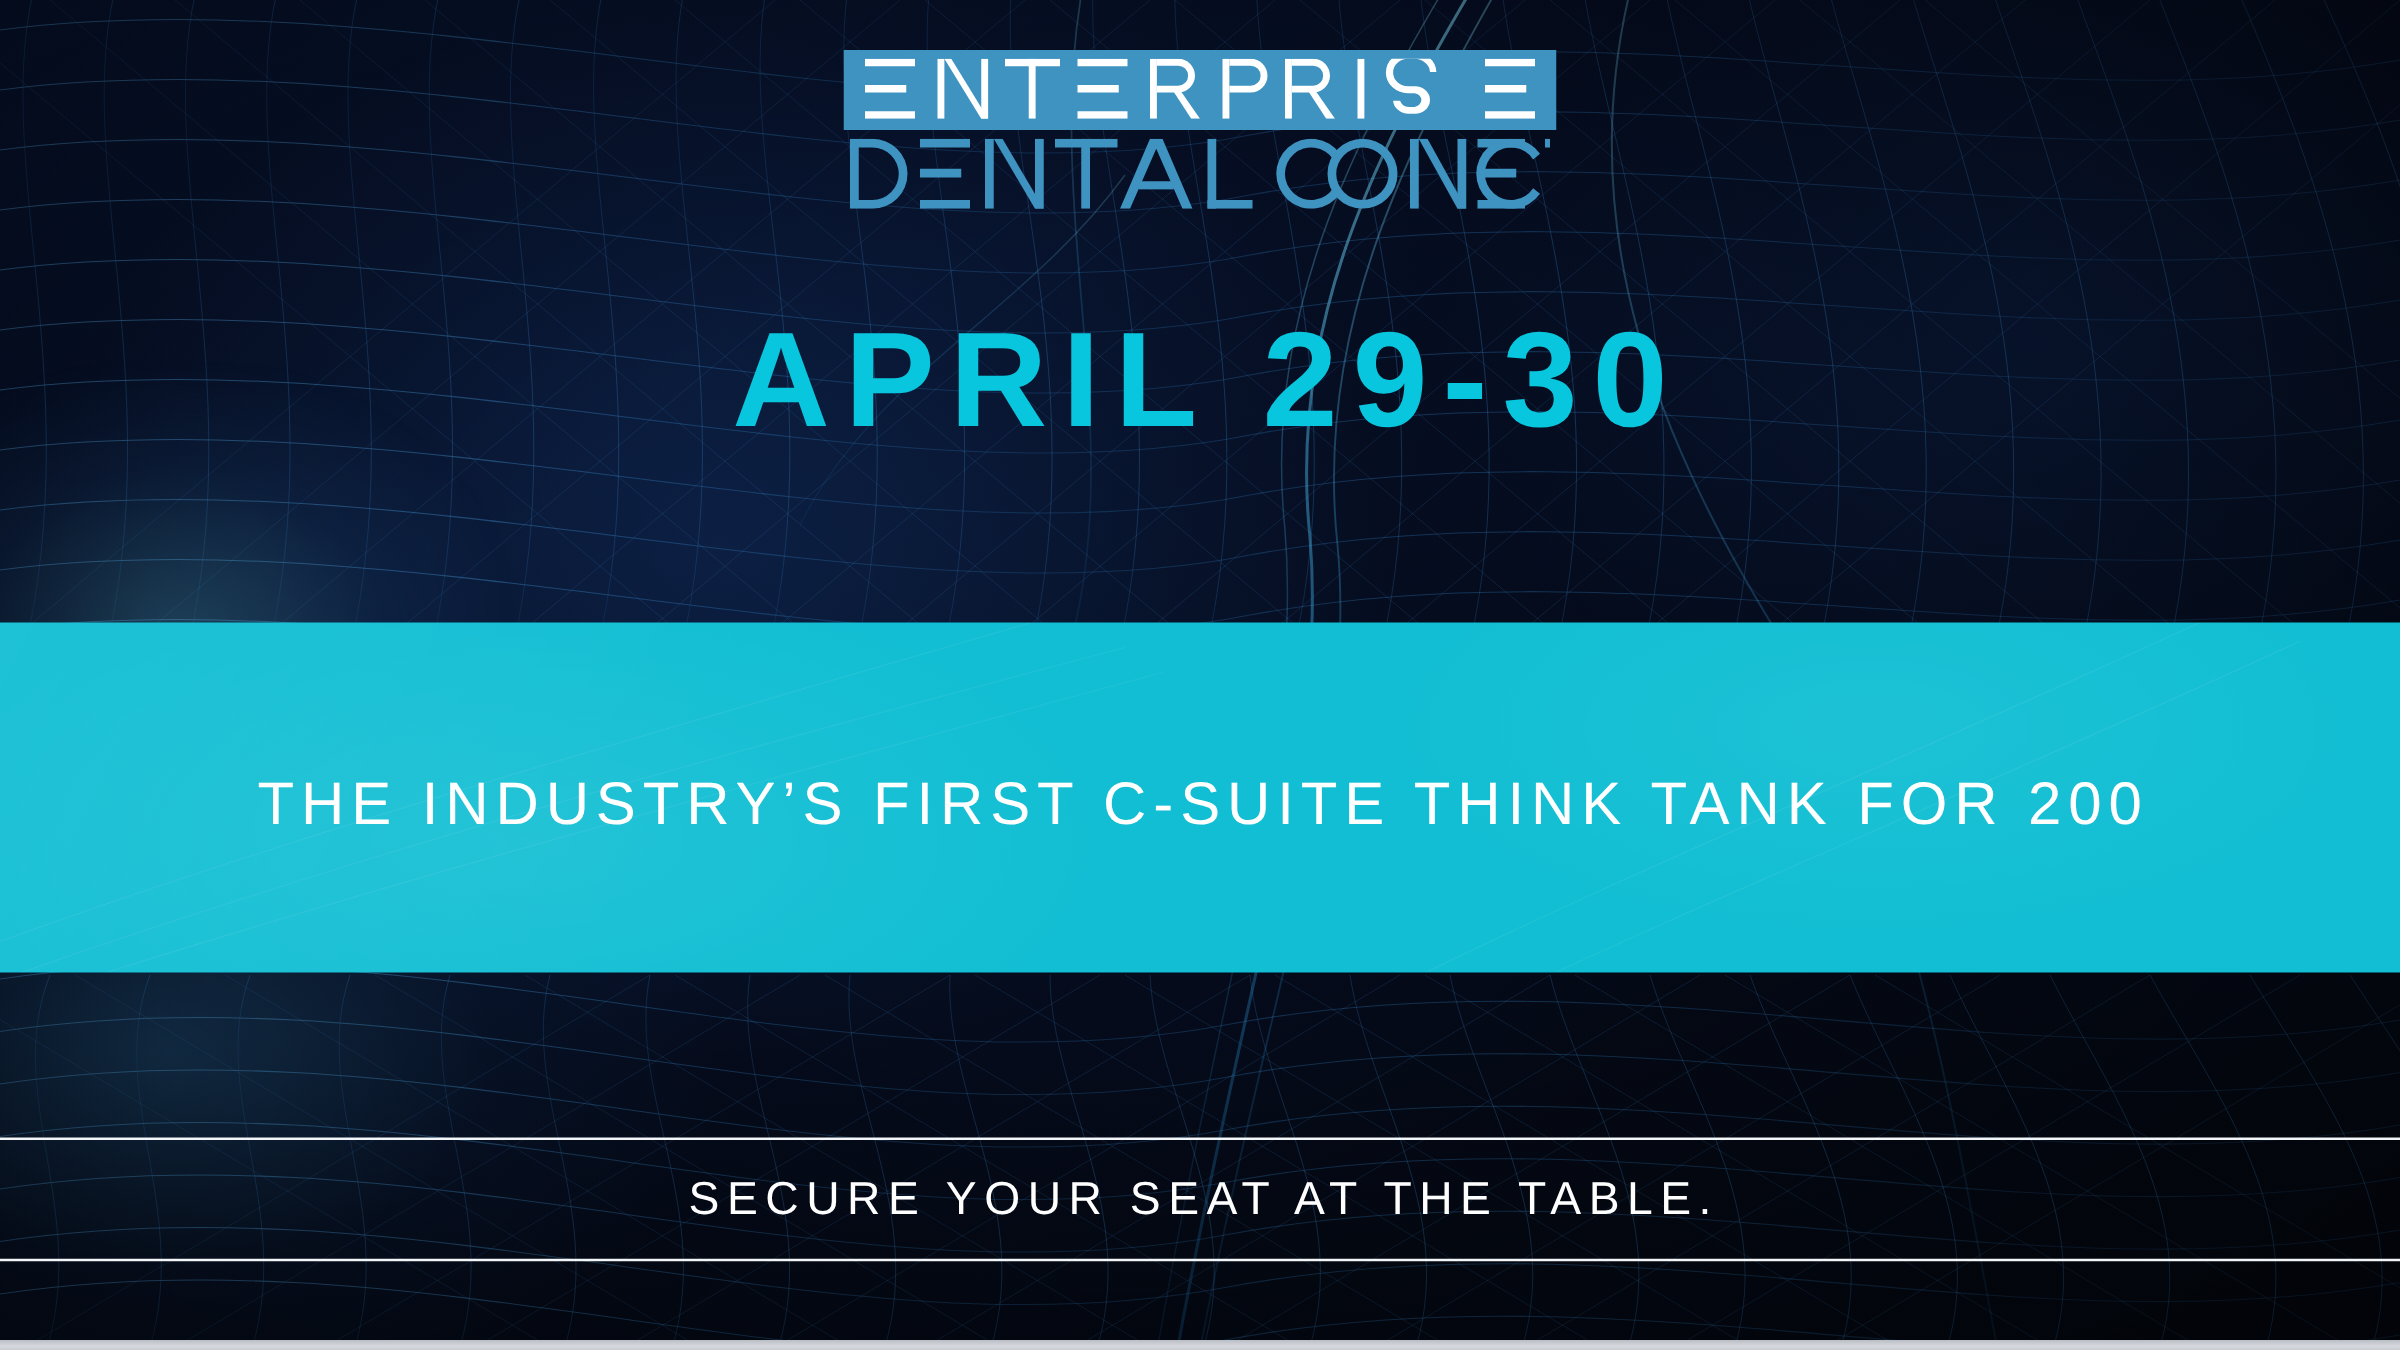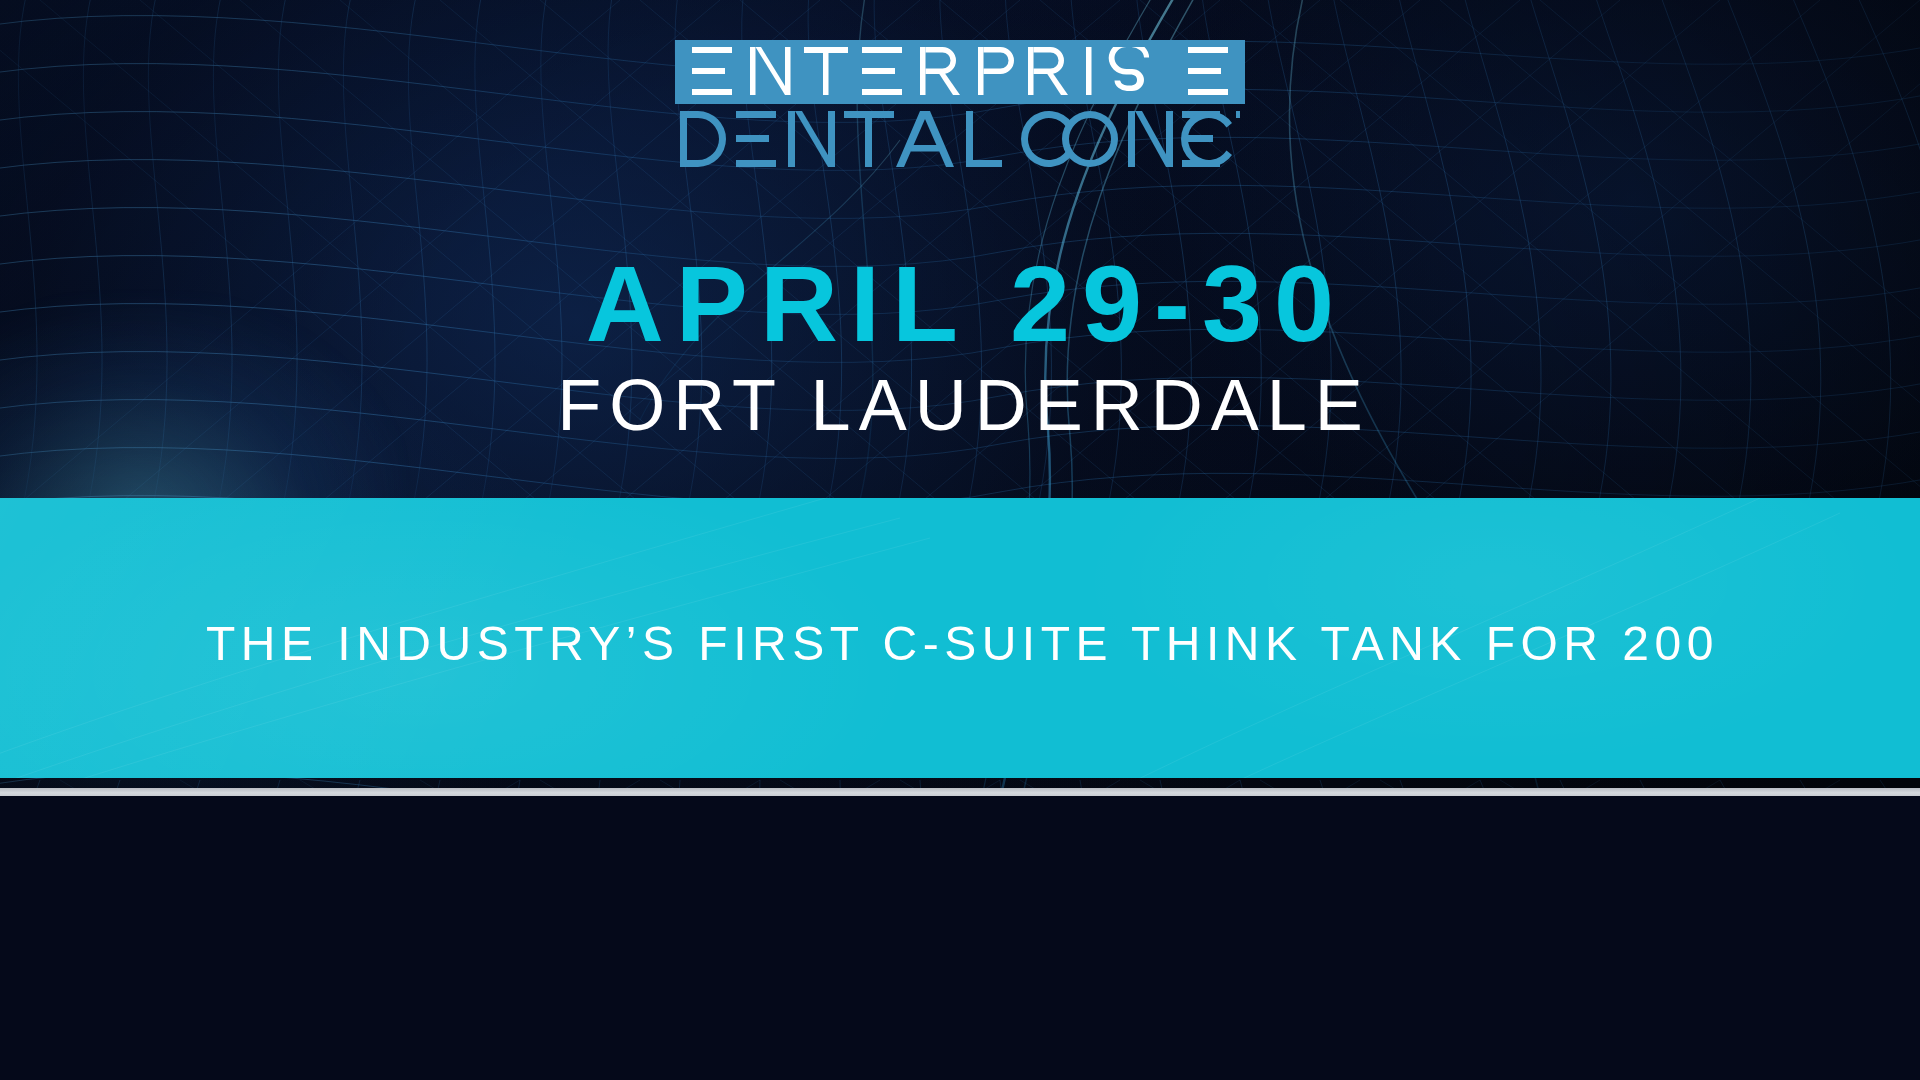--- a/index.html
+++ b/index.html
@@ -6,21 +6,21 @@
   html,body { width:1920px; height:1080px; overflow:hidden; background:#05091a; }
 
   body {
     font-family:"Liberation Sans", sans-serif;
     position:relative;
   }
 
   
   #banner {
     position:relative;
-    width:1920px; height:796px;
+    width:1920px; height:1080px;
     overflow:hidden;
     background:#050b1c;
     text-decoration:underline;
   }
 
   
   .bg-layer { position:absolute; inset:0; }
 
   .bg-base {
     background:
@@ -400,36 +400,38 @@
         <path d="M560,12 a28,28 0 1 0 0,32 l-5.5,-4.5 a21,21 0 1 1 0,-23 z" transform="translate(-8,0)"></path>
 
         <rect x="556" y="0" width="44" height="7"></rect>
         <rect x="575" y="0" width="7" height="56"></rect>
       </g>
     </svg>
   </div>
 
   <div class="date-block">
     <div class="date-line">APRIL 29-30</div>
-    <div class="city-line">FORT LAUDERDALE</div>
   </div>
 
   <div class="cyan-band">
     <div class="cyan-band-texture"></div>
     <div class="cyan-band-lines">
       <svg width="1920" height="280" viewBox="0 0 1920 280" preserveAspectRatio="none" aria-hidden="true">
         <g stroke="#ffffff" stroke-opacity="0.30" fill="none" stroke-width="1">
           <path d="M-40,300 C240,200 520,120 900,20"></path>
           <path d="M-40,320 C250,225 540,145 930,40"></path>
           <path d="M-40,270 C200,180 480,100 860,-10"></path>
           <path d="M1100,300 C1300,200 1500,120 1760,0"></path>
           <path d="M1180,310 C1380,215 1580,135 1840,15"></path>
         </g>
       </svg>
     </div>
     <div class="tagline">THE INDUSTRY’S FIRST C-SUITE THINK TANK FOR 200</div>
   </div>
 
   <div class="rule rule-top"></div>
+  <div class="cta-wrap">
+    <div class="cta-text">SECURE YOUR SEAT AT THE TABLE.</div>
+  </div>
   <div class="rule rule-bottom"></div>
 
   <div class="bottom-strip"></div>
 </div>
 
 </body></html>

